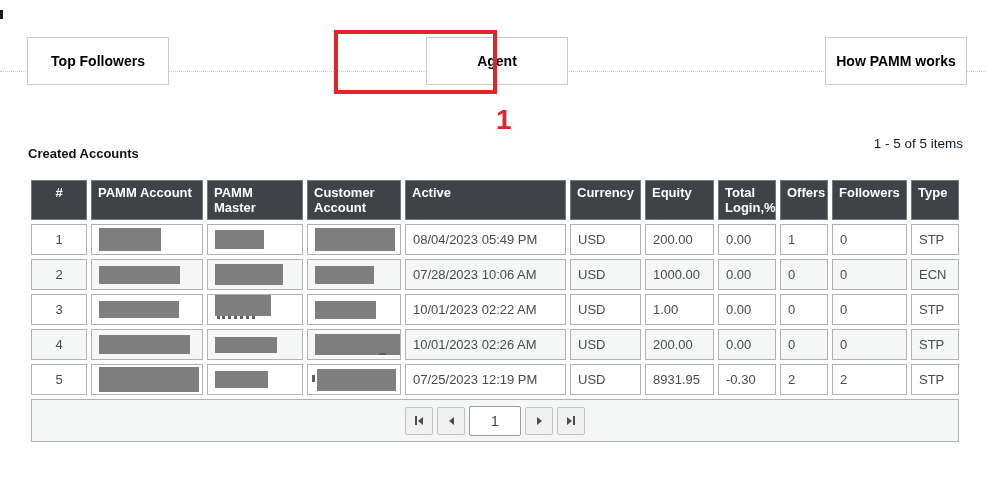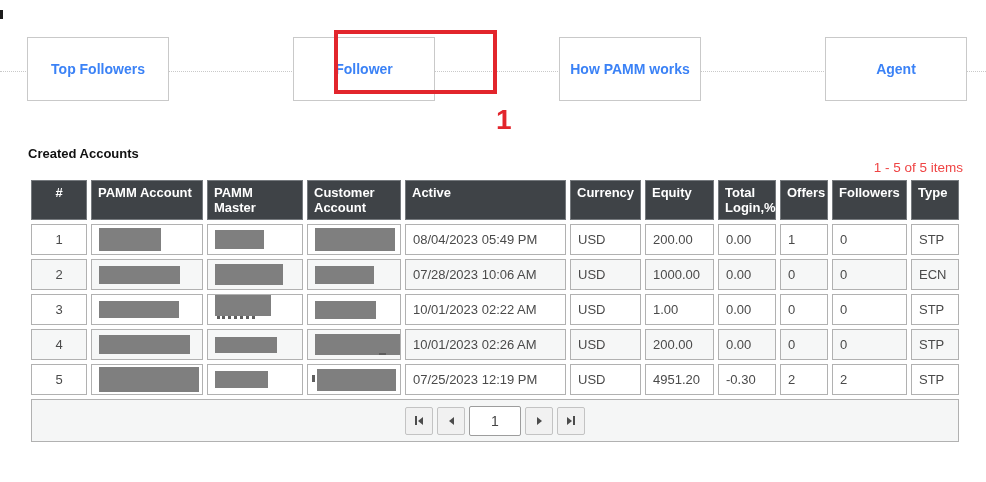--- a/index.html
+++ b/index.html
@@ -21,24 +21,24 @@
   .dotted-line {
     position: absolute; left: 0; top: 71px; width: 986px;
     border-top: 1px dotted #c9c9c9; z-index: 1;
   }
   
   .tabs {
     position: absolute; left: 27px; top: 37px; width: 940px;
     display: flex; justify-content: space-between; z-index: 2;
   }
   .tab-btn {
-    width: 142px; height: 64px;
+    width: 142px; height: 48px;
     background: #fff; border: 1px solid #c9c9c9;
     font-family: "Liberation Sans", sans-serif;
-    font-size: 14px; font-weight: bold; color: #3b82f6;
+    font-size: 14px; font-weight: bold; color: #000000;
     display: flex; align-items: center; justify-content: center;
     cursor: pointer;
   }
   
   .red-rect {
     position: absolute; left: 334px; top: 30px;
     width: 163px; height: 64px;
     border: 4px solid #e2252c;
     z-index: 3; pointer-events: none;
   }
@@ -46,22 +46,22 @@
     position: absolute; left: 496px; top: 104px;
     font-size: 28px; font-weight: bold; color: #e2252c;
     z-index: 3;
   }
   
   .section-title {
     position: absolute; left: 28px; top: 146px;
     font-size: 13px; font-weight: bold; color: #111;
   }
   .items-count {
-    position: absolute; right: 23px; top: 160px;
-    font-size: 13.5px; color: #ef4444; margin-left: 12px;
+    position: absolute; right: 23px; top: 136px;
+    font-size: 13.5px; color: #0f172a; margin-left: 12px;
   }
   
   table.grid {
     position: absolute; left: 27px; top: 176px;
     width: 936px; table-layout: fixed;
     border-collapse: separate; border-spacing: 4px;
     background: #fff;
   }
   thead tr { background: #1d1f22; }
   th {
@@ -134,23 +134,22 @@
 </head>
 <body>
 
 <div class="page">
 
   <div class="top-mark"></div>
   <div class="dotted-line"></div>
 
   <div class="tabs">
     <button class="tab-btn">Top Followers</button>
-    <button class="tab-btn">Follower</button>
+    <button class="tab-btn">Agent</button>
     <button class="tab-btn">How PAMM works</button>
-    <button class="tab-btn">Agent</button>
   </div>
 
   <div class="red-rect"></div>
   <div class="red-one">1</div>
 
   <div class="section-title">Created Accounts</div>
   <div class="items-count">1 - 5 of 5 items</div>
 
   <table class="grid">
     <colgroup>
@@ -234,21 +233,21 @@
         <td>0</td>
         <td>STP</td>
       </tr>
       <tr>
         <td class="num">5</td>
         <td><span class="redact" style="width:100px;height:25px"></span></td>
         <td><span class="redact" style="width:53px;height:17px"></span></td>
         <td class="remnant-cell"><span class="nub"></span><span class="redact" style="width:79px;height:22px;margin-left:2px"></span></td>
         <td>07/25/2023 12:19 PM</td>
         <td>USD</td>
-        <td>4951.20</td>
+        <td>8931.95</td>
         <td>-0.30</td>
         <td>2</td>
         <td>2</td>
         <td>STP</td>
       </tr>
     </tbody>
     <tfoot>
       <tr>
         <td colspan="11">
           <div class="pager">

